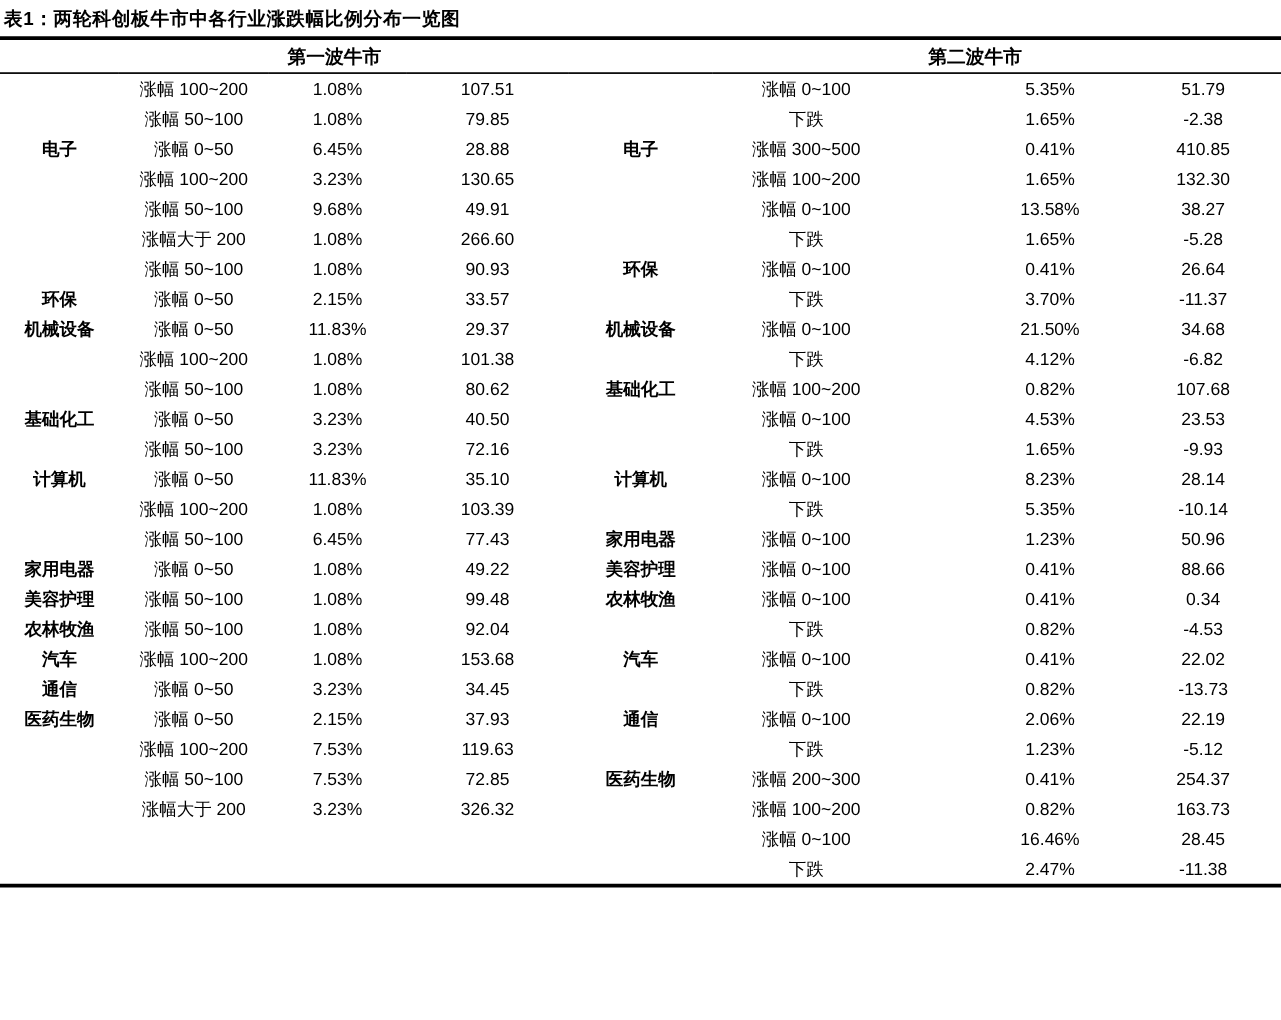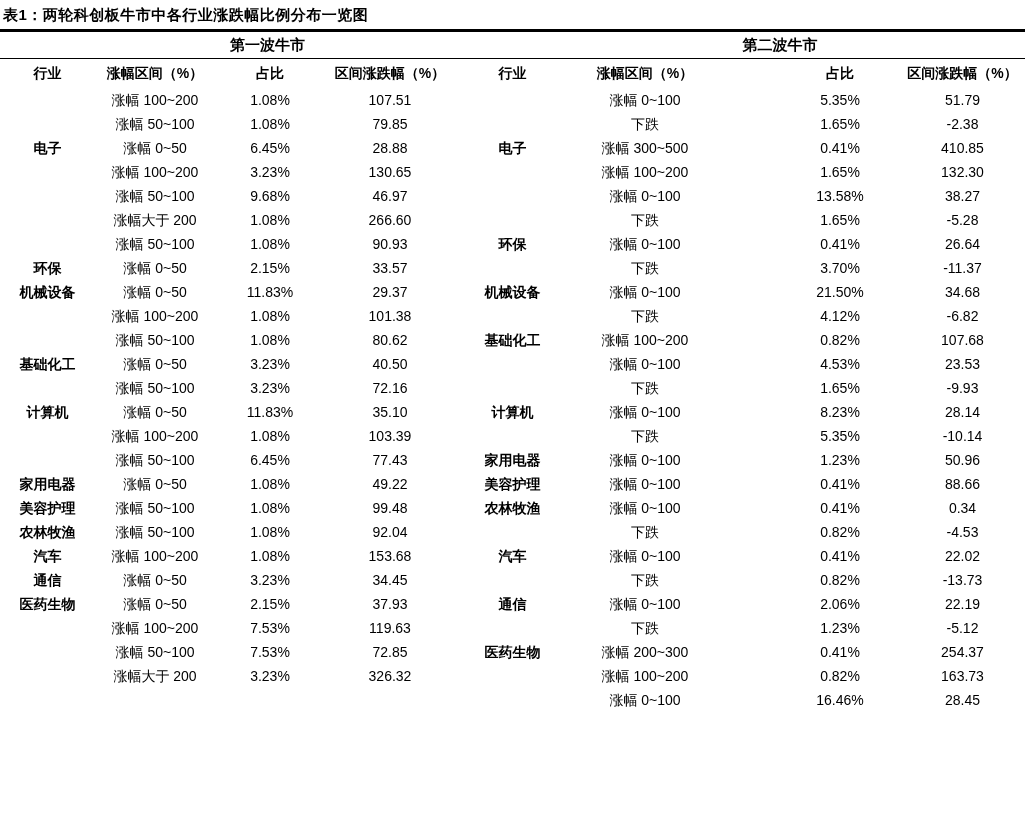--- a/index.html
+++ b/index.html
@@ -94,30 +94,20 @@
       <col style="width:115px">
         <col style="width:150px">
         <col style="width:180px">
         <col style="width:125px">
     </colgroup>
     <thead>
       <tr class="group-row">
         <th colspan="4">第一波牛市</th>
         <th colspan="4">第二波牛市</th>
       </tr>
-      <tr class="colhead-row">
-        <th>行业</th>
-        <th>涨幅区间（%）</th>
-        <th>占比</th>
-        <th>区间涨跌幅（%）</th>
-        <th>行业</th>
-        <th>涨幅区间（%）</th>
-        <th>占比</th>
-        <th>区间涨跌幅（%）</th>
-      </tr>
     </thead>
     <tbody>
         <tr>
           <td></td>
           <td>涨幅 100~200</td>
           <td>1.08%</td>
           <td>107.51</td>
           <td></td>
           <td>涨幅 0~100</td>
           <td>5.35%</td>
@@ -150,21 +140,21 @@
           <td>130.65</td>
           <td></td>
           <td>涨幅 100~200</td>
           <td>1.65%</td>
           <td>132.30</td>
         </tr>
         <tr>
           <td></td>
           <td>涨幅 50~100</td>
           <td>9.68%</td>
-          <td>46.97</td>
+          <td>49.91</td>
           <td></td>
           <td>涨幅 0~100</td>
           <td>13.58%</td>
           <td>38.27</td>
         </tr>
         <tr>
           <td></td>
           <td>涨幅大于 200</td>
           <td>1.08%</td>
           <td>266.60</td>

